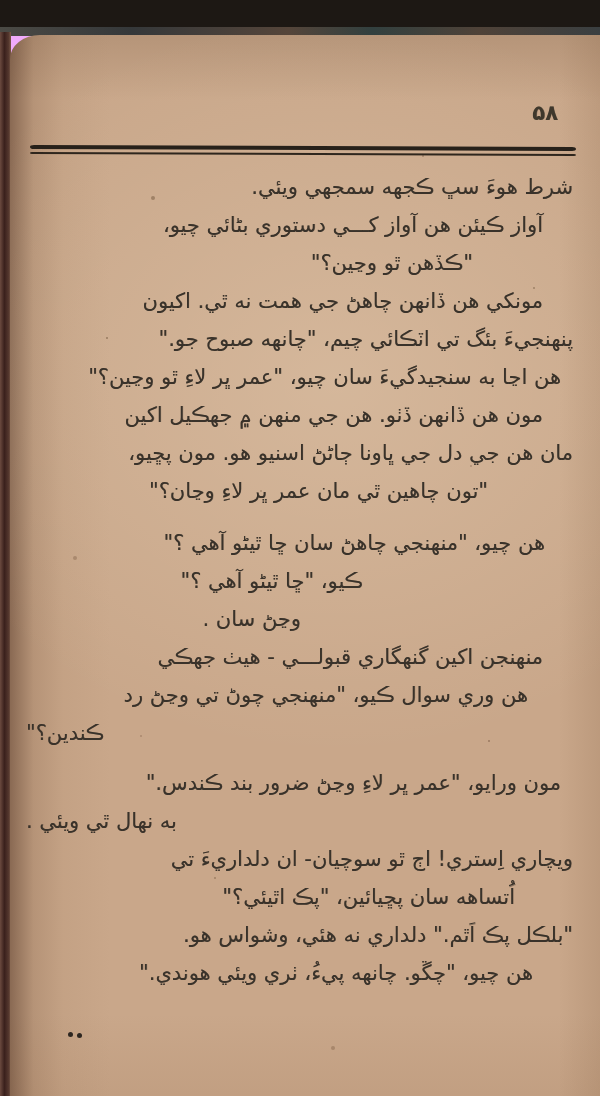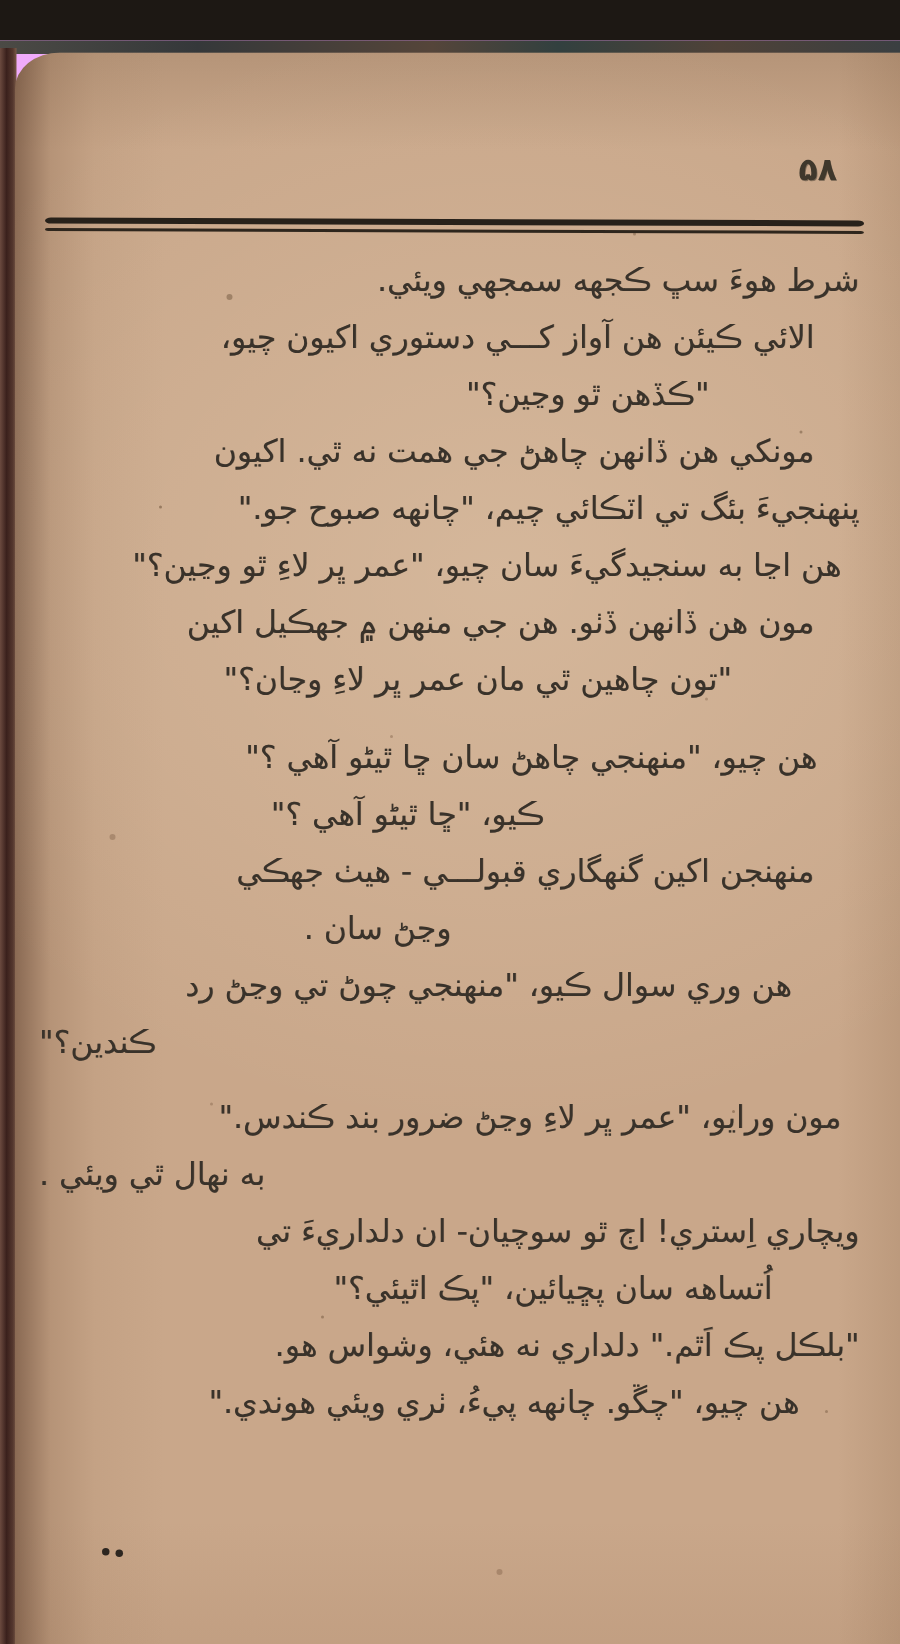--- a/index.html
+++ b/index.html
@@ -97,31 +97,32 @@
 
     <div class="page-number">۵۸</div>
 
     <div class="rule">
       <div class="rule-a"></div>
       <div class="rule-b"></div>
     </div>
 
     <div class="textblock">
       <div class="line l1">شرط هوءَ سڀ ڪجهه سمجهي ويئي.</div>
-      <div class="line l2">الائي ڪيئن هن آواز کـــي دستوري اکيون چيو،</div>
+      <div class="line l2">آواز ڪيئن هن آواز کـــي دستوري بڻائي چيو،</div>
       <div class="line l3">"ڪڏهن ٿو وڃين؟"</div>
       <div class="line l4">مونکي هن ڏانهن چاهڻ جي همت نه ٿي. اکيون</div>
       <div class="line l5">پنهنجيءَ بئگ تي اٽڪائي چيم، "چانهه صبوح جو."</div>
       <div class="line l6">هن اڃا به سنجيدگيءَ سان چيو، "عمر ڀر لاءِ ٿو وڃين؟"</div>
       <div class="line l7">مون هن ڏانهن ڏٺو. هن جي منهن ۾ جهڪيل اکين</div>
+      <div class="line l8">مان هن جي دل جي ڀاونا ڄاڻڻ اسنيو هو. مون پڇيو،</div>
       <div class="line l9">"تون چاهين ٿي مان عمر ڀر لاءِ وڃان؟"</div>
       <div class="line l10">هن چيو، "منهنجي چاهڻ سان ڇا ٿيڻو آهي ؟"</div>
       <div class="line l12">ڪيو، "ڇا ٿيڻو آهي ؟"</div>
+      <div class="line l14">وڃڻ سان .</div>
       <div class="line l13">منهنجن اکين گنهگاري قبولـــي - هيٺ جهڪي</div>
-      <div class="line l14">وڃڻ سان .</div>
       <div class="line l15">هن وري سوال ڪيو، "منهنجي چوڻ تي وڃڻ رد</div>
       <div class="line l16">ڪندين؟"</div>
       <div class="line l17">مون ورايو، "عمر ڀر لاءِ وڃڻ ضرور بند ڪندس."</div>
       <div class="line l19">به نهال ٿي ويئي .</div>
       <div class="line l18">ويچاري اِستري! اڄ ٿو سوچيان- ان دلداريءَ تي</div>
       <div class="line l20">اُتساهه سان پڇيائين، "پڪ اٿيئي؟"</div>
       <div class="line l21">"بلڪل پڪ اَٿم." دلداري نه هئي، وشواس هو.</div>
       <div class="line l22">هن چيو، "چڱو. چانهه پيءُ، ٺري ويئي هوندي."</div>
     </div>
 

